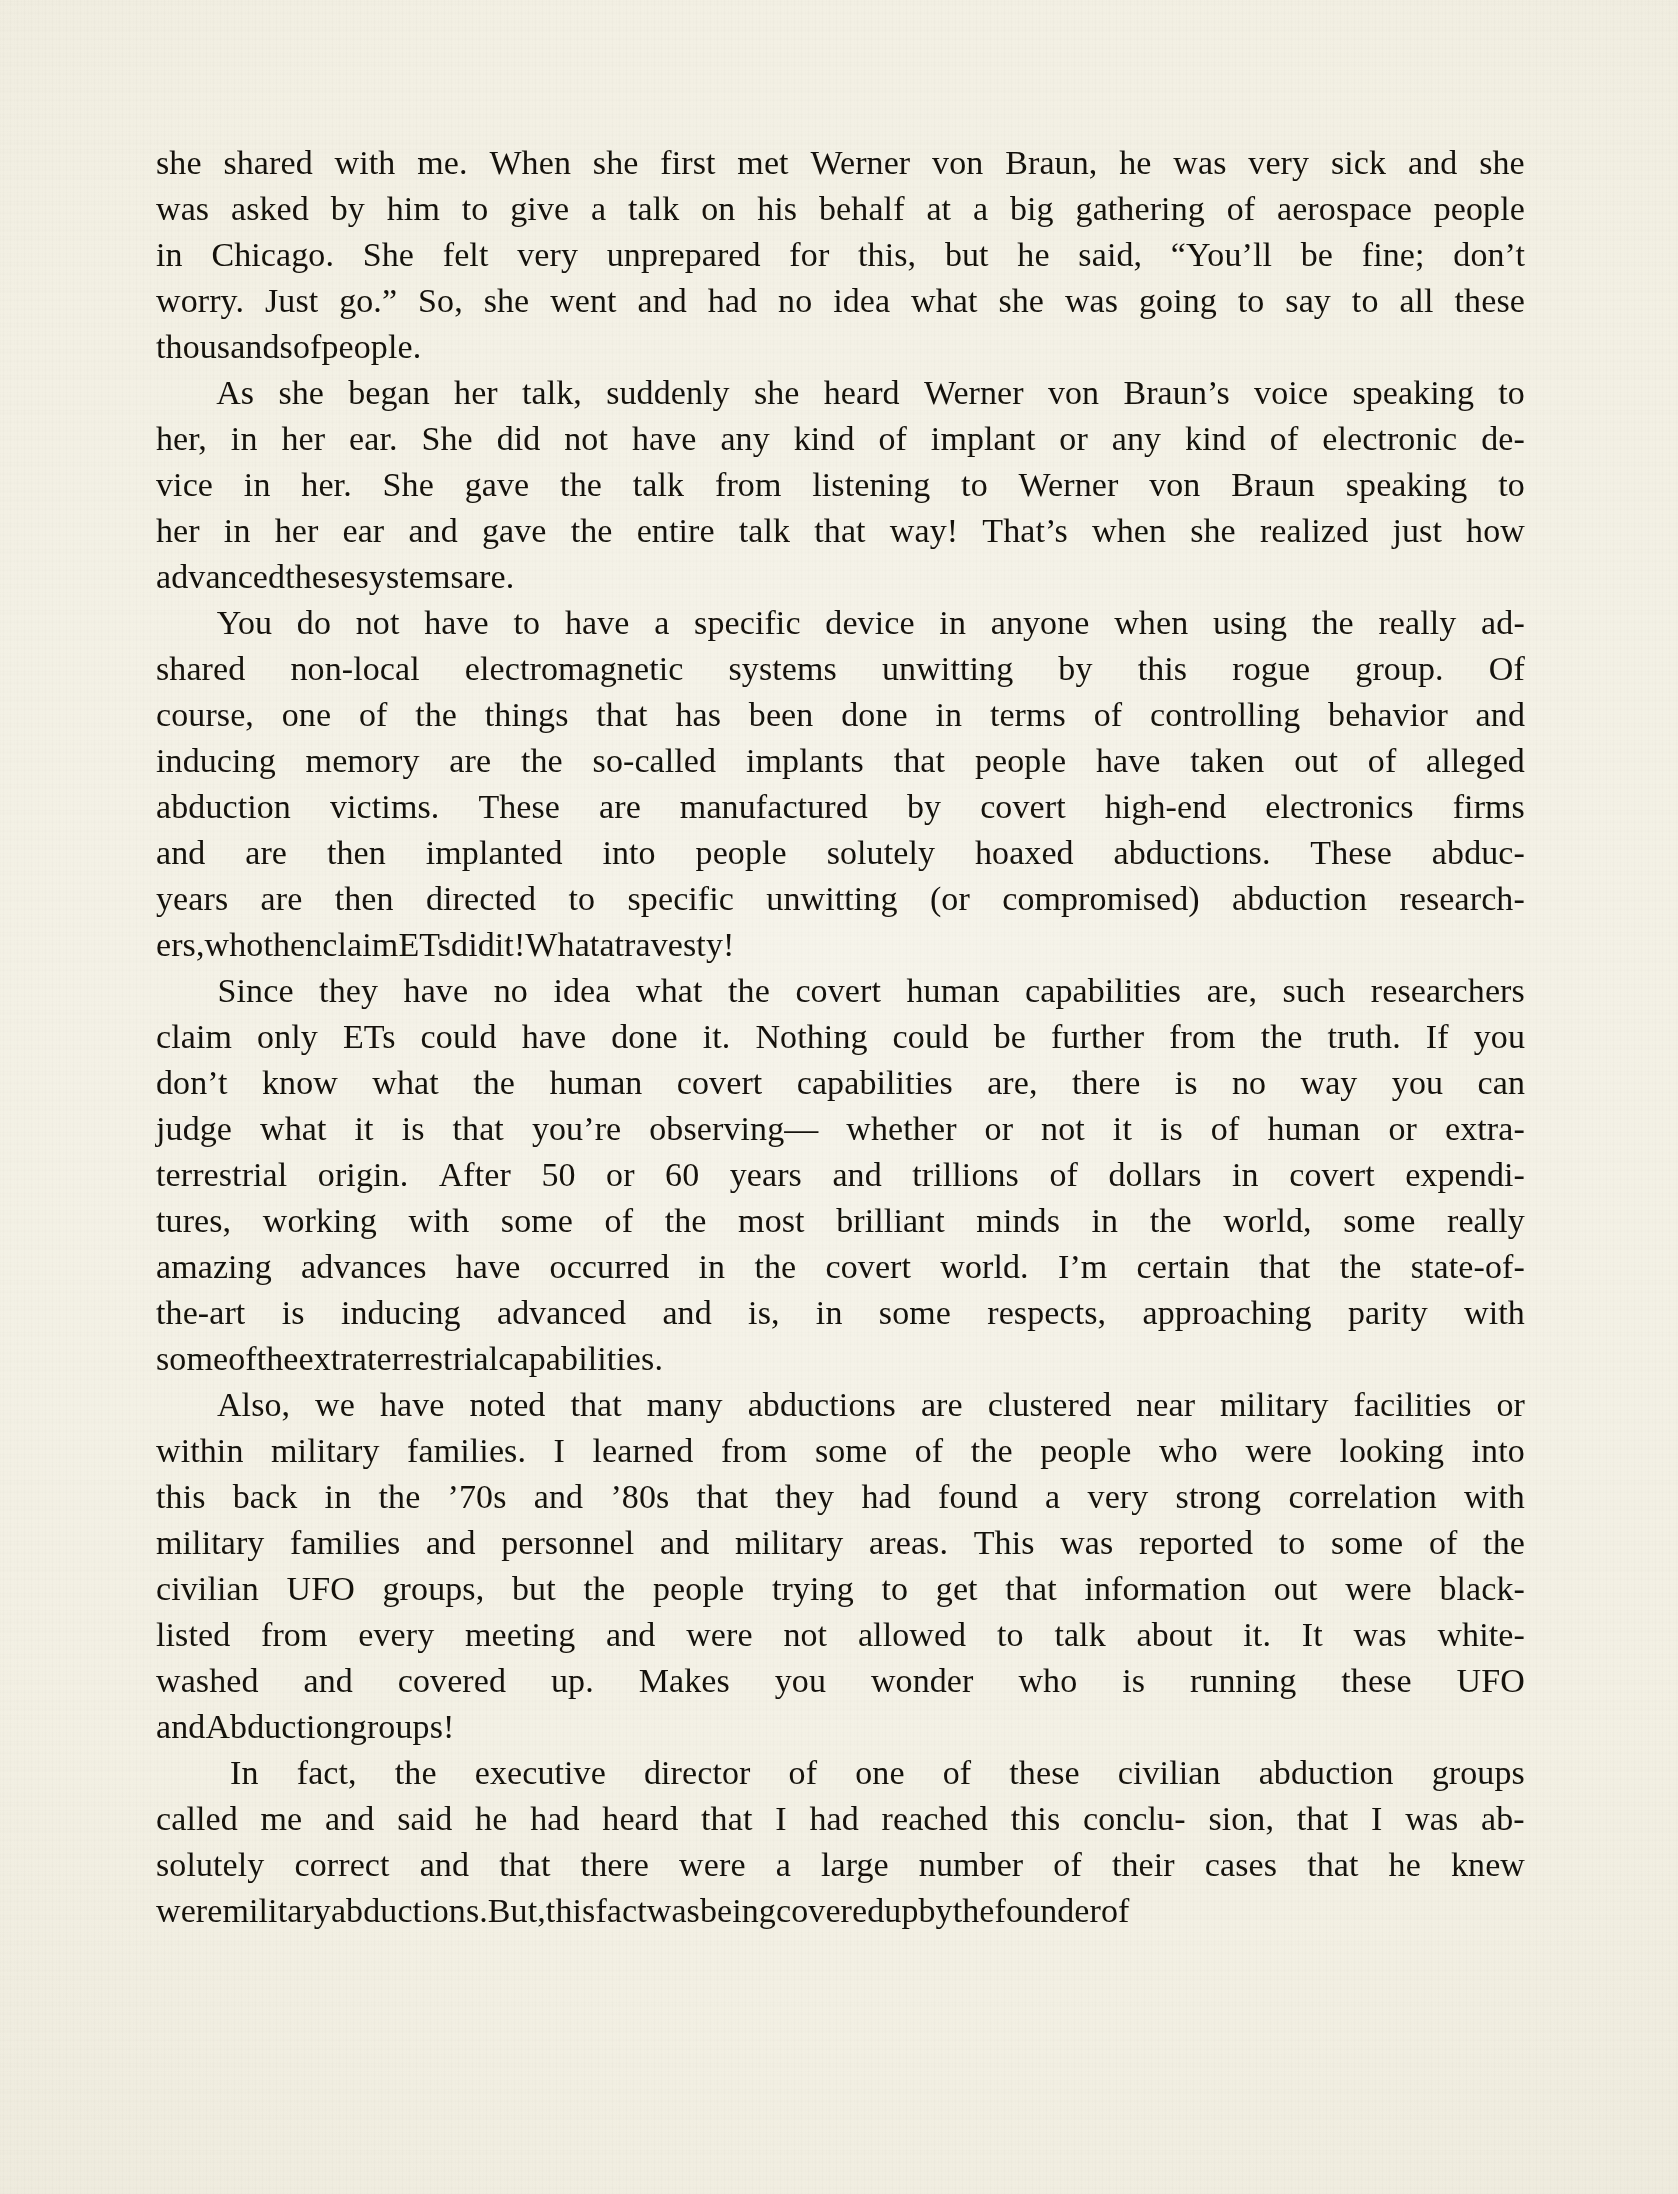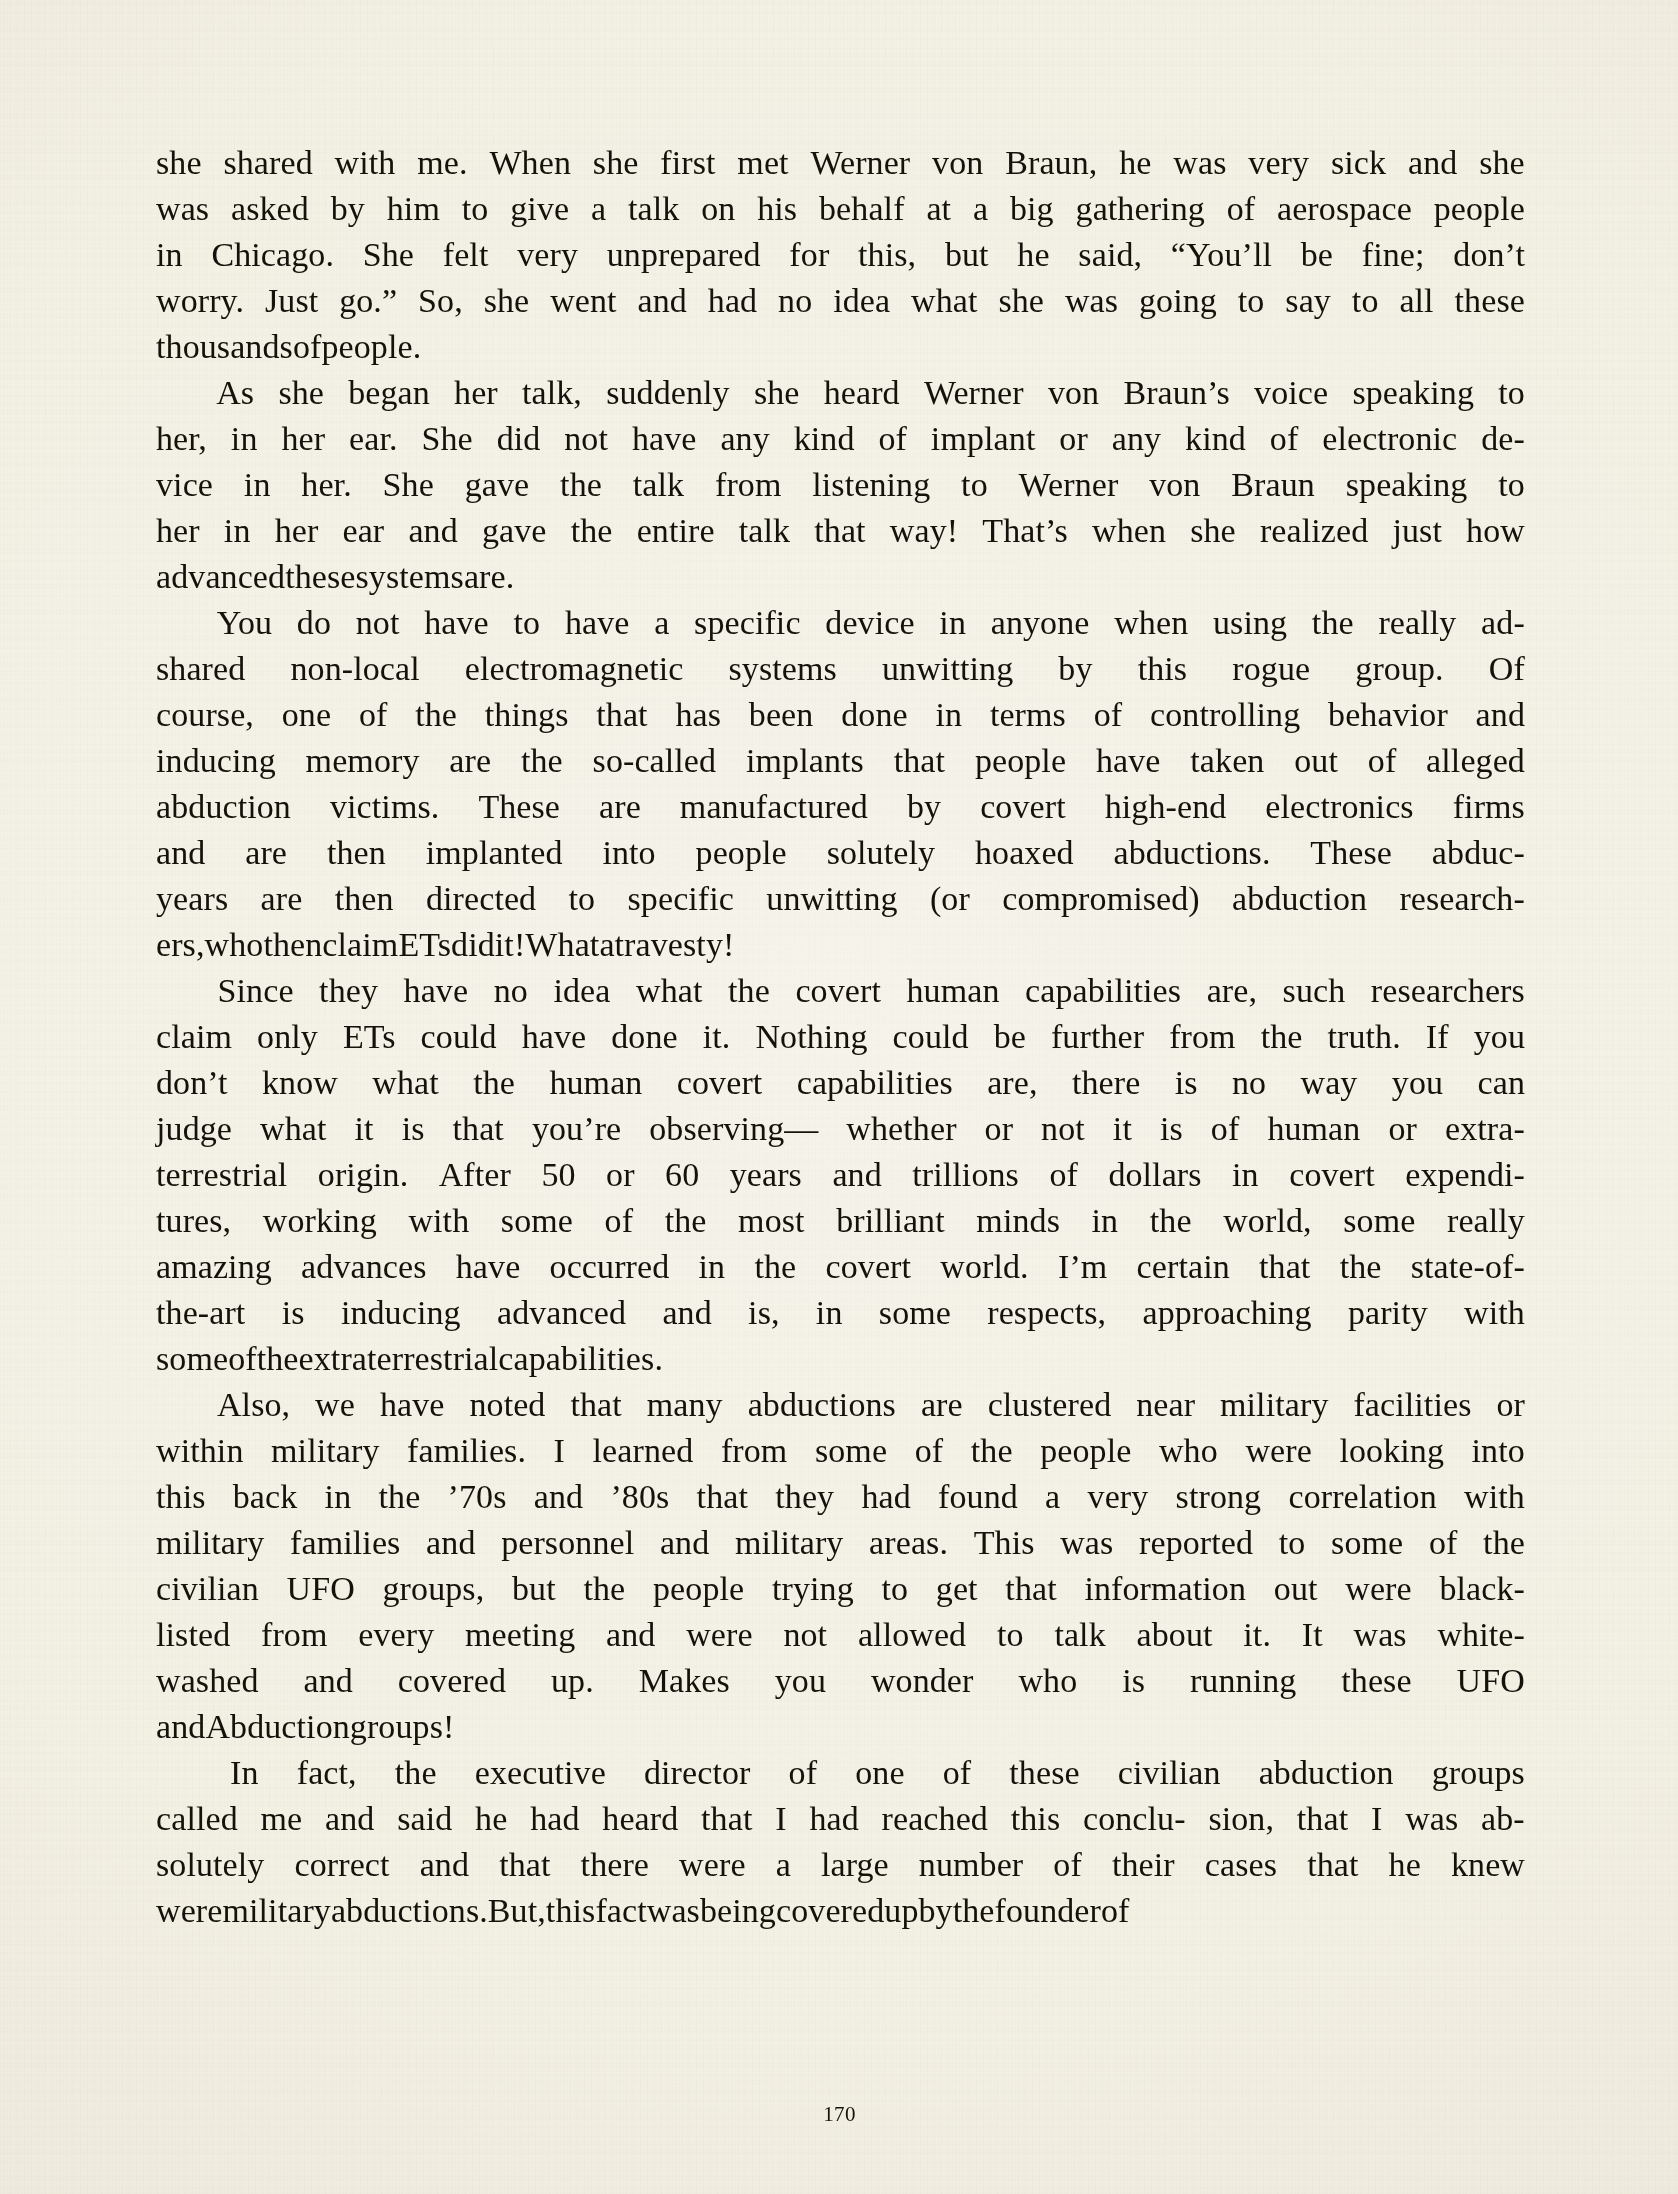--- a/index.html
+++ b/index.html
@@ -147,15 +147,14 @@
         <div class="line justify"><span class="w">washed</span><span class="w">and</span><span class="w">covered</span><span class="w">up.</span><span class="w">Makes</span><span class="w">you</span><span class="w">wonder</span><span class="w">who</span><span class="w">is</span><span class="w">running</span><span class="w">these</span><span class="w">UFO</span></div>
         <div class="line last"><span class="w">and</span><span class="w">Abduction</span><span class="w">groups!</span></div>
       </div>
       <div class="para">
         <div class="line justify"><span class="indent"></span><span class="w">In</span><span class="w">fact,</span><span class="w">the</span><span class="w">executive</span><span class="w">director</span><span class="w">of</span><span class="w">one</span><span class="w">of</span><span class="w">these</span><span class="w">civilian</span><span class="w">abduction</span><span class="w">groups</span></div>
         <div class="line justify"><span class="w">called</span><span class="w">me</span><span class="w">and</span><span class="w">said</span><span class="w">he</span><span class="w">had</span><span class="w">heard</span><span class="w">that</span><span class="w">I</span><span class="w">had</span><span class="w">reached</span><span class="w">this</span><span class="w">conclu-</span><span class="w">sion,</span><span class="w">that</span><span class="w">I</span><span class="w">was</span><span class="w">ab-</span></div>
         <div class="line justify"><span class="w">solutely</span><span class="w">correct</span><span class="w">and</span><span class="w">that</span><span class="w">there</span><span class="w">were</span><span class="w">a</span><span class="w">large</span><span class="w">number</span><span class="w">of</span><span class="w">their</span><span class="w">cases</span><span class="w">that</span><span class="w">he</span><span class="w">knew</span></div>
         <div class="line last"><span class="w">were</span><span class="w">military</span><span class="w">abductions.</span><span class="w">But,</span><span class="w">this</span><span class="w">fact</span><span class="w">was</span><span class="w">being</span><span class="w">covered</span><span class="w">up</span><span class="w">by</span><span class="w">the</span><span class="w">founder</span><span class="w">of</span></div>
       </div>
     </div>
-  <div class="folio" id="folio">170</div>
 </div>
 
 
 </body></html>

